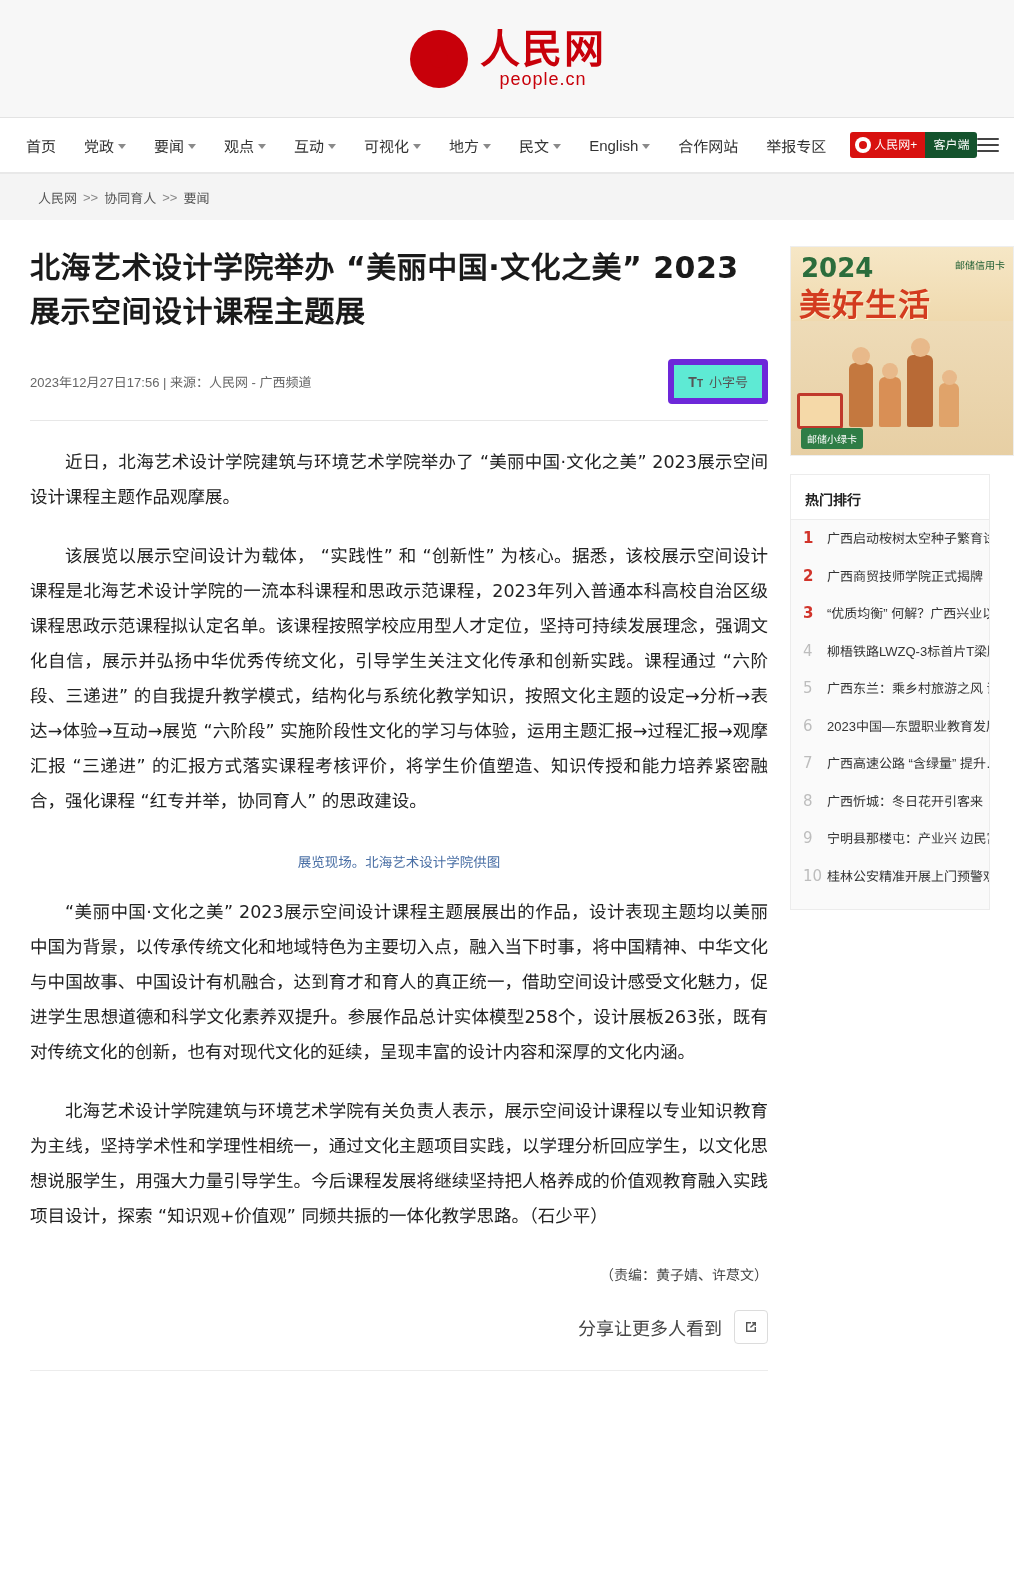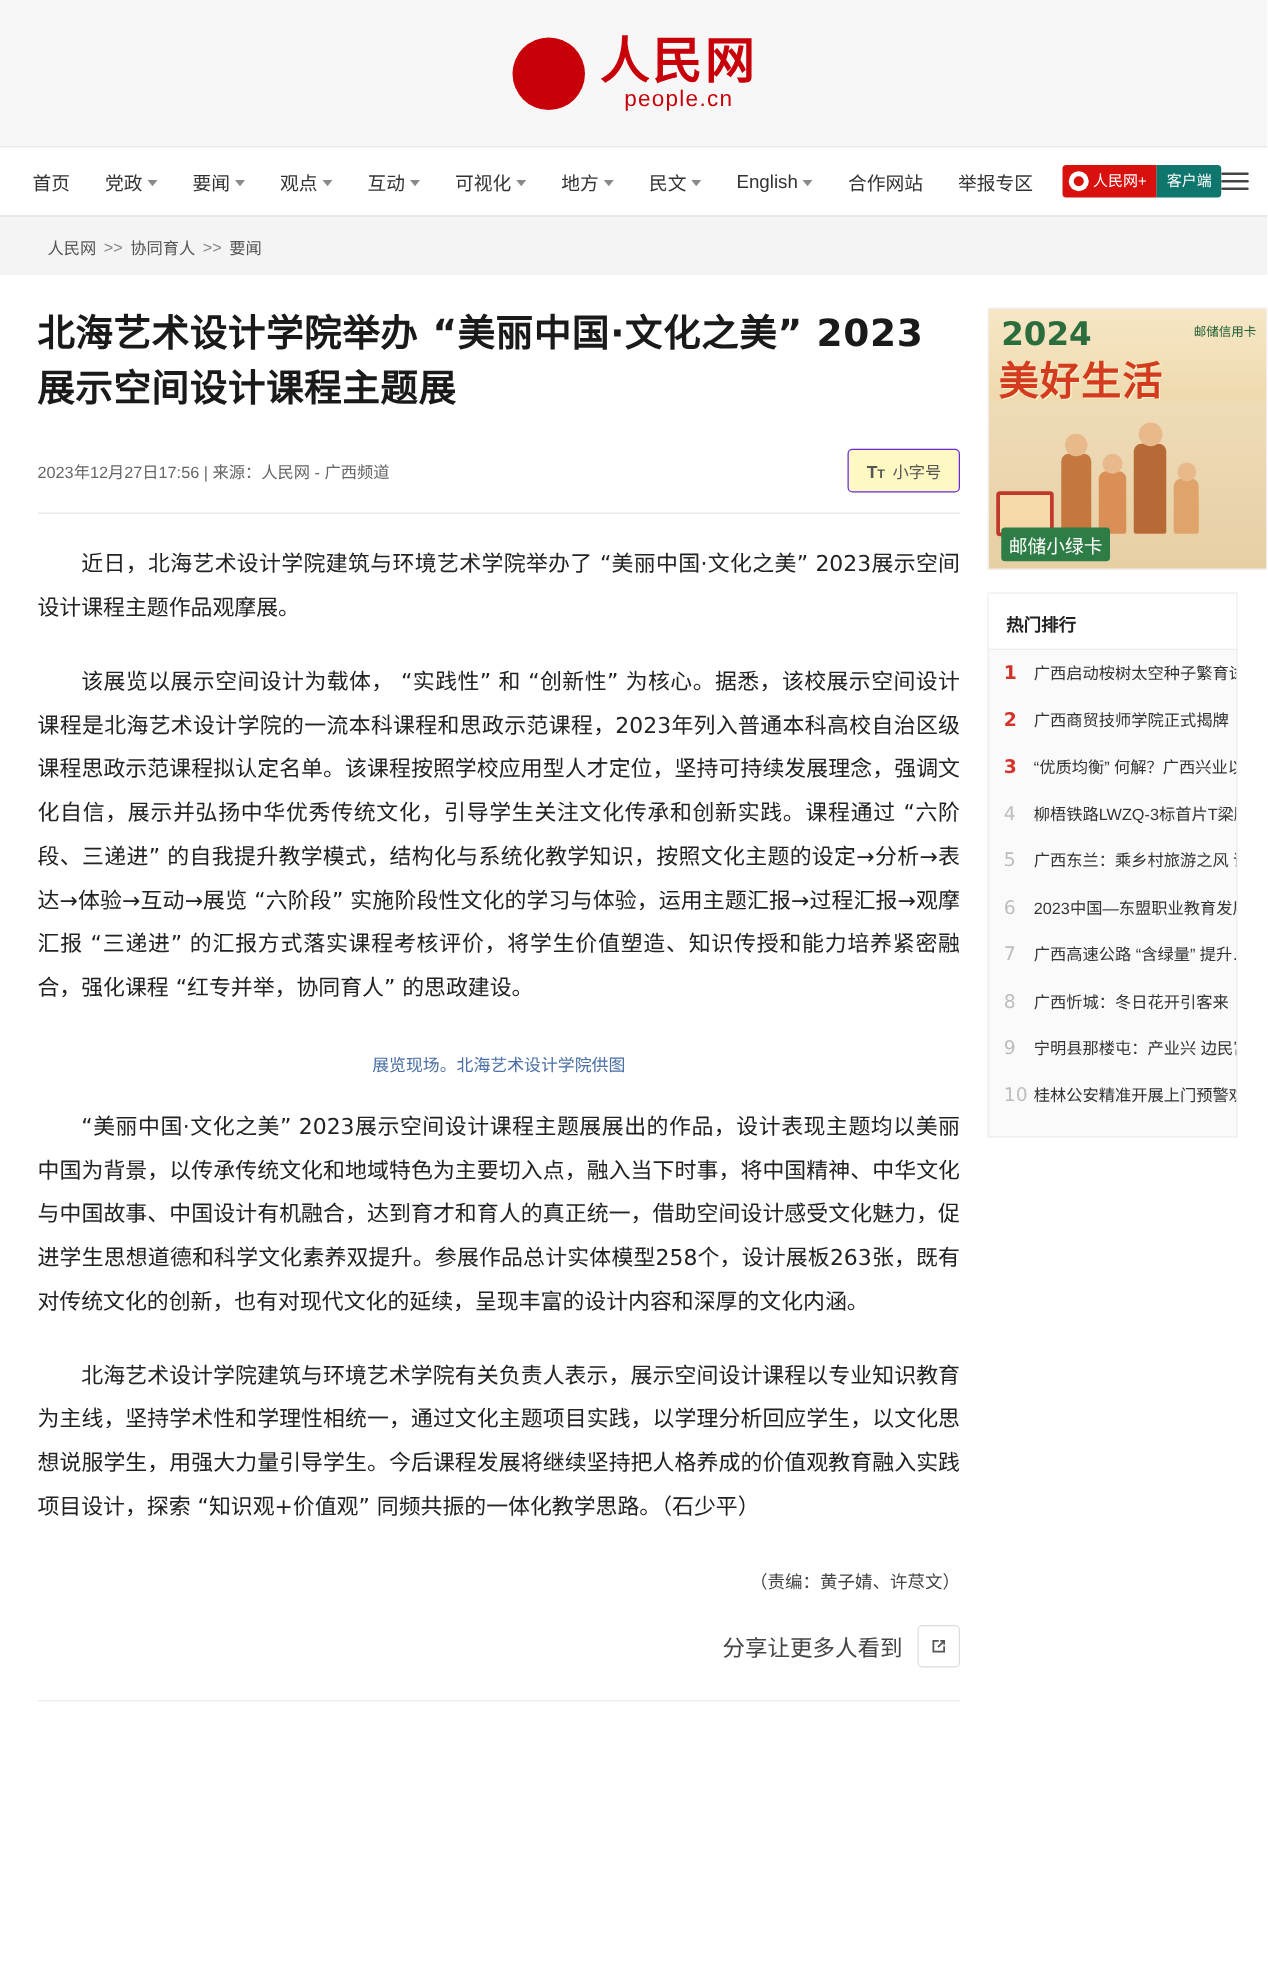--- a/index.html
+++ b/index.html
@@ -84,21 +84,21 @@
     background: #fff;
   }
   .badge-red::after {
     content: "";
     position: absolute; left: 9px; top: 9px;
     width: 8px; height: 8px;
     border-radius: 50%;
     background: #d8110f;
   }
   .badge-dark {
-    background: #0f766e; color: #fff;
+    background: #14532d; color: #fff;
     font-size: 12px; line-height: 26px;
     padding: 0 8px;
     border-radius: 0 3px 3px 0;
     white-space: nowrap;
   }
   .nav-right { display: flex; align-items: center; gap: 26px; padding-right: 6px; }
   .hamburger { width: 22px; display: flex; flex-direction: column; gap: 4px; cursor: pointer; }
   .hamburger span { display: block; height: 2px; background: #444; border-radius: 1px; }
 
   
@@ -133,23 +133,23 @@
     letter-spacing: 0.5px;
     font-family: "DejaVu Sans", sans-serif;
   }
   .meta-row {
     display: flex; align-items: center; justify-content: space-between;
     border-bottom: 1px solid #e7e7e7;
     padding-bottom: 16px;
   }
   .meta-text { font-size: 13px; color: #666; }
   .fontsize-btn {
-    border: 1px solid #6d28d9;
+    border: 6px solid #6d28d9;
     border-radius: 4px;
-    background: #fef9c3;
+    background: #5eead4;
     font-size: 13px;
     color: #555;
     padding: 7px 14px;
     display: flex; align-items: center; gap: 6px;
     cursor: pointer;
   }
   .fontsize-btn .tt { font-weight: bold; font-size: 14px; }
   .fontsize-btn .tt small { font-size: 10px; }
 
   .body-p {
@@ -271,21 +271,21 @@
     width: 120px; height: 104px;
   }
   .ad-p {
     position: absolute; bottom: 0;
     background: #c4783f; border-radius: 6px 6px 2px 2px;
   }
   .ad-head { position: absolute; border-radius: 50%; background: #e8b98a; }
   .ad-bottomtag {
     position: absolute; bottom: 6px; left: 10px;
     background: #2f7d46; color: #fff;
-    font-size: 15px; padding: 3px 6px; border-radius: 3px;
+    font-size: 10px; padding: 3px 6px; border-radius: 3px;
   }
   .ad-cart {
     position: absolute; bottom: 26px; left: 6px;
     width: 46px; height: 36px;
     border: 3px solid #c0392b; border-radius: 3px;
     background: #f5d9a8;
   }
 
   .rank-box {
     margin-top: 18px;

